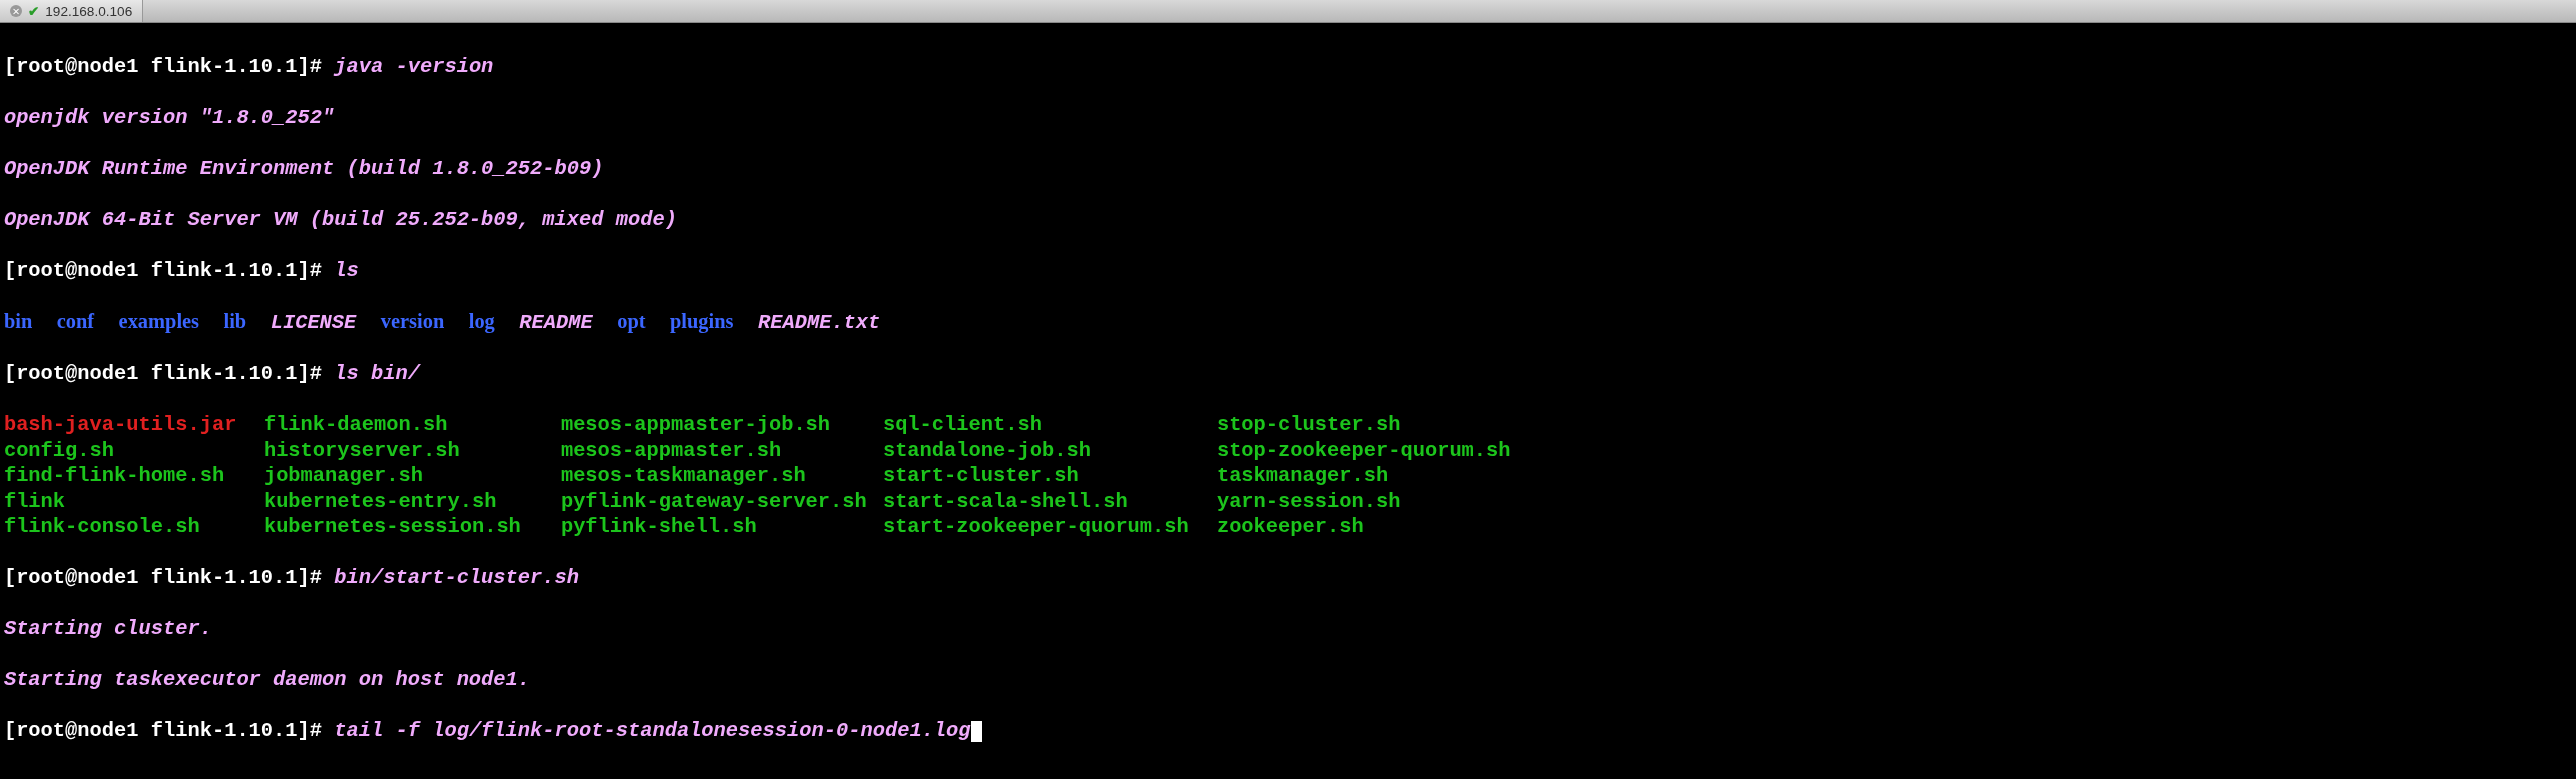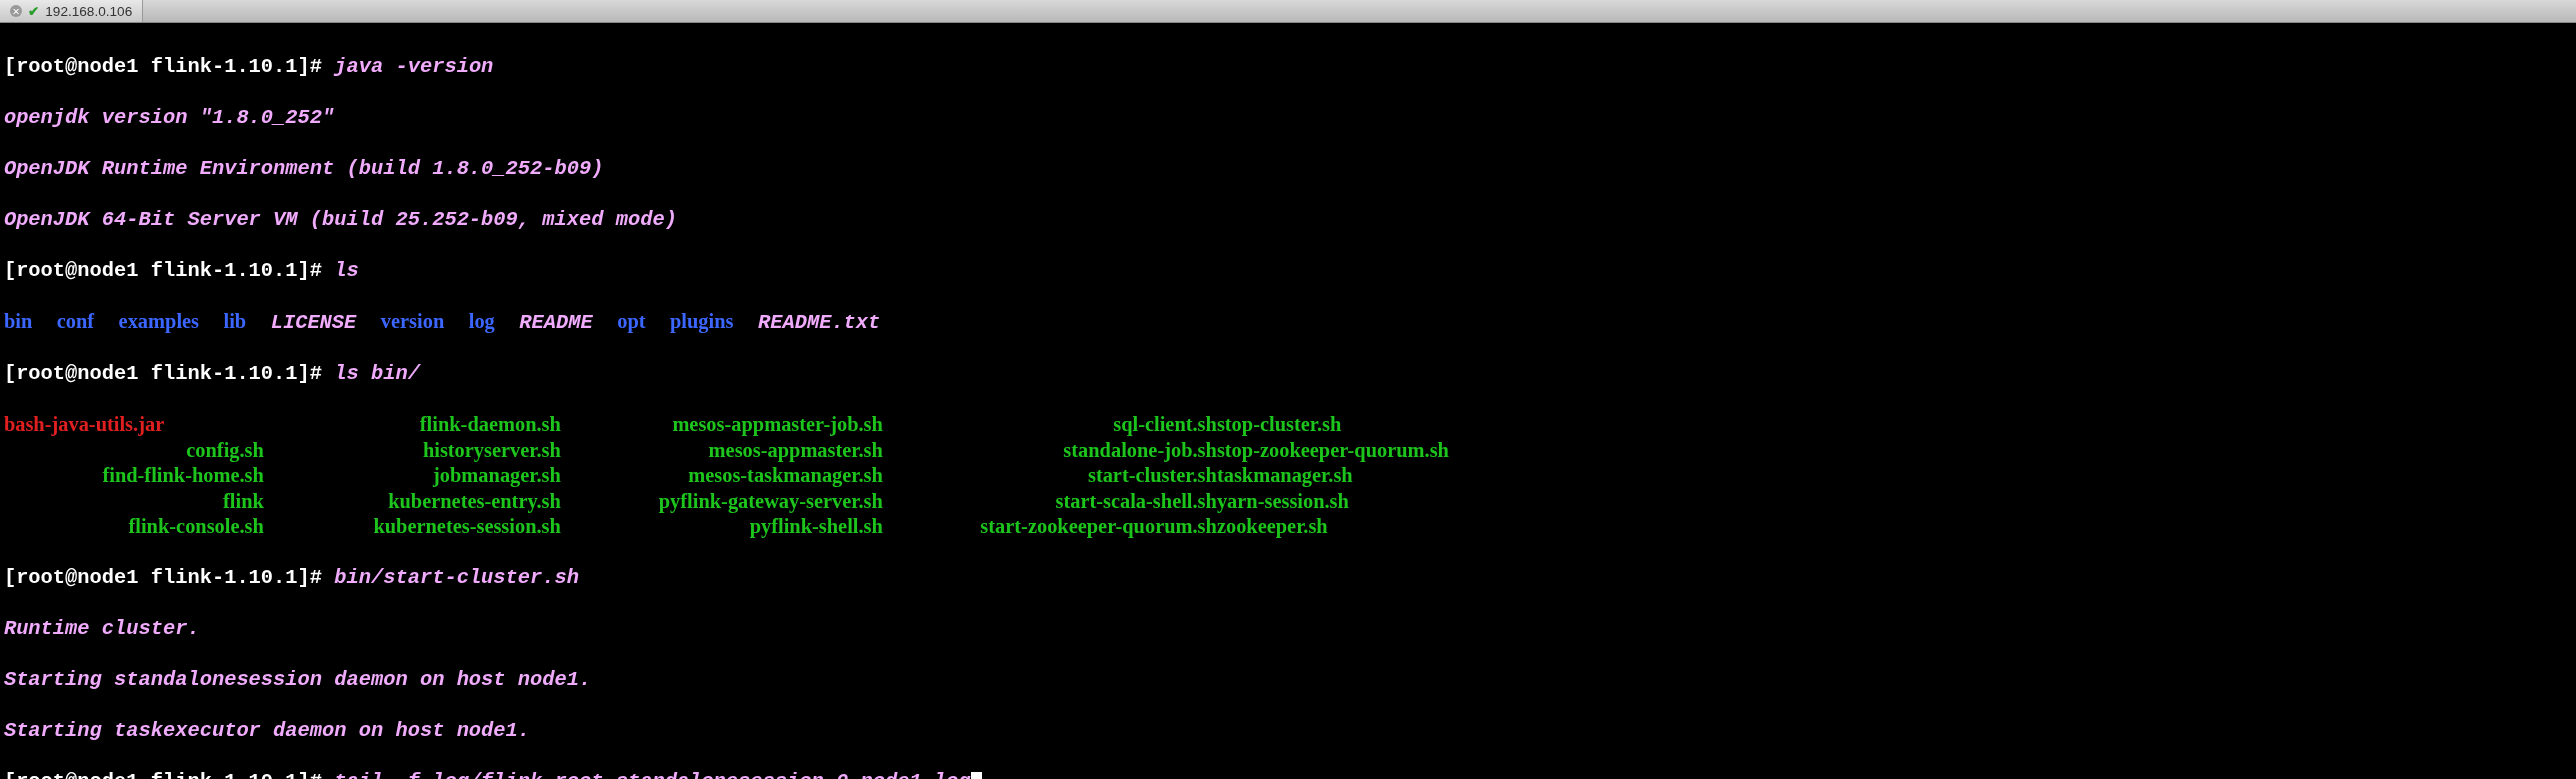--- a/index.html
+++ b/index.html
@@ -50,30 +50,30 @@
 .terminal {
   background: #000;
   padding: 5.8px 3.9px;
   line-height: 1.25;
   white-space: pre;
   font-weight: bold;
 }
 .prompt { color: #ffffff; }
 .white { color: #f0abfc; font-style: italic; }
 .blue { color: #3b66ff; font-weight: bold; font-family: Liberation Serif, serif; }
-.green { color: #1cc41c; font-weight: bold; text-align: right; }
+.green { color: #1cc41c; font-weight: bold; }
 .red { color: #e02020; font-weight: bold; }
 .cursor {
   display: inline-block;
   width: 11.7px;
   height: 21.4px;
   background: #fff;
   vertical-align: text-bottom;
 }
-.ls-row { display: flex; font-family: Liberation Serif, serif; }
+.ls-row { display: flex; }
 .ls-cell-1 { width: 260px; }
 .ls-cell-2 { width: 297px; }
 .ls-cell-3 { width: 322px; }
 .ls-cell-4 { width: 334px; }
 .ls-cell-5 { width: auto; }
 </style>
 </head>
 <body>
 
 <div class="tab-bar">
@@ -87,18 +87,17 @@
 <div class="terminal">
 <div><span class="prompt">[root@node1 flink-1.10.1]# </span><span class="white">java -version</span></div>
 <div class="white">openjdk version "1.8.0_252"</div>
 <div class="white">OpenJDK Runtime Environment (build 1.8.0_252-b09)</div>
 <div class="white">OpenJDK 64-Bit Server VM (build 25.252-b09, mixed mode)</div>
 <div><span class="prompt">[root@node1 flink-1.10.1]# </span><span class="white">ls</span></div>
 <div id="ls-row"><span class="blue">bin</span>  <span class="blue">conf</span>  <span class="blue">examples</span>  <span class="blue">lib</span>  <span class="white">LICENSE</span>  <span class="blue">version</span>  <span class="blue">log</span>  <span class="white">README</span>  <span class="blue">opt</span>  <span class="blue">plugins</span>  <span class="white">README.txt</span></div>
 <div><span class="prompt">[root@node1 flink-1.10.1]# </span><span class="white">ls bin/</span></div>
 <div id="bin-grid"><div class="ls-row"><span class="red ls-cell-1">bash-java-utils.jar</span><span class="green ls-cell-2">flink-daemon.sh</span><span class="green ls-cell-3">mesos-appmaster-job.sh</span><span class="green ls-cell-4">sql-client.sh</span><span class="green ls-cell-5">stop-cluster.sh</span></div><div class="ls-row"><span class="green ls-cell-1">config.sh</span><span class="green ls-cell-2">historyserver.sh</span><span class="green ls-cell-3">mesos-appmaster.sh</span><span class="green ls-cell-4">standalone-job.sh</span><span class="green ls-cell-5">stop-zookeeper-quorum.sh</span></div><div class="ls-row"><span class="green ls-cell-1">find-flink-home.sh</span><span class="green ls-cell-2">jobmanager.sh</span><span class="green ls-cell-3">mesos-taskmanager.sh</span><span class="green ls-cell-4">start-cluster.sh</span><span class="green ls-cell-5">taskmanager.sh</span></div><div class="ls-row"><span class="green ls-cell-1">flink</span><span class="green ls-cell-2">kubernetes-entry.sh</span><span class="green ls-cell-3">pyflink-gateway-server.sh</span><span class="green ls-cell-4">start-scala-shell.sh</span><span class="green ls-cell-5">yarn-session.sh</span></div><div class="ls-row"><span class="green ls-cell-1">flink-console.sh</span><span class="green ls-cell-2">kubernetes-session.sh</span><span class="green ls-cell-3">pyflink-shell.sh</span><span class="green ls-cell-4">start-zookeeper-quorum.sh</span><span class="green ls-cell-5">zookeeper.sh</span></div></div>
 <div><span class="prompt">[root@node1 flink-1.10.1]# </span><span class="white">bin/start-cluster.sh</span></div>
-<div class="white">Runtime cluster.</div>
-<div class="white">Starting standalonesession daemon on host node1.</div>
+<div class="white">Starting cluster.</div>
 <div class="white">Starting taskexecutor daemon on host node1.</div>
 <div><span class="prompt">[root@node1 flink-1.10.1]# </span><span class="white">tail -f log/flink-root-standalonesession-0-node1.log</span><span class="cursor"></span></div>
 </div>
 
 
 </body></html>

